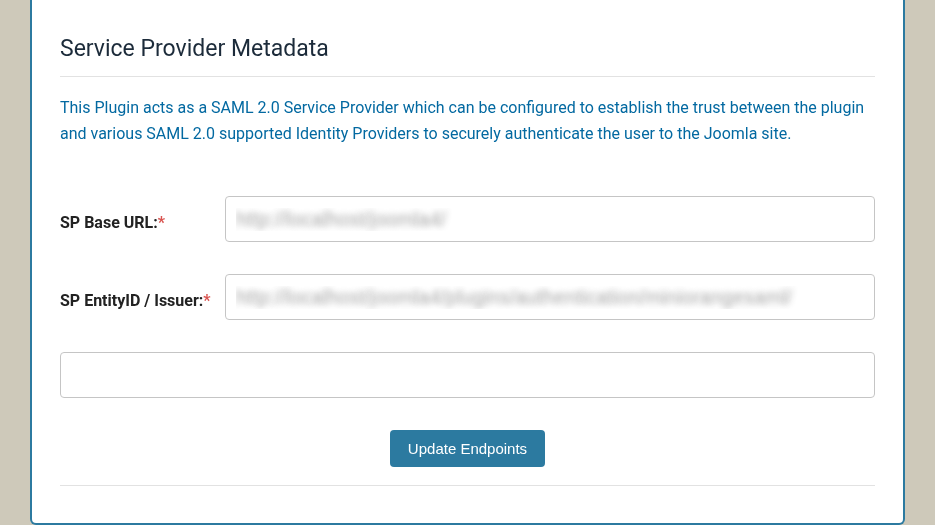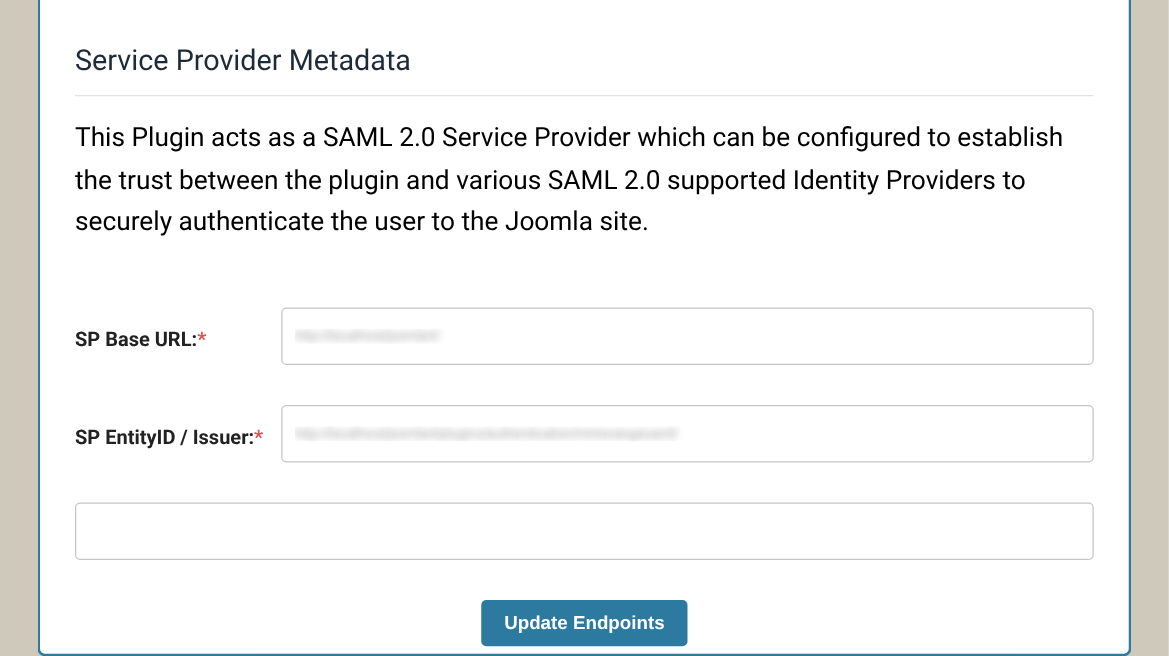--- a/index.html
+++ b/index.html
@@ -23,23 +23,23 @@
     }
     .panel-title {
       font-size: 23px;
       font-weight: 400;
       color: #1c2b3a;
       padding-bottom: 14px;
       border-bottom: 1px solid #e2e2e2;
       margin-bottom: 18px;
     }
     .description {
-      font-size: 21px;
+      font-size: 16px;
       line-height: 1.6;
-      color: #000000;
+      color: #0369a1;
       margin-bottom: 50px;
     }
     .form-row {
       display: flex;
       align-items: center;
       margin-bottom: 32px;
     }
     .form-label {
       width: 165px;
       flex-shrink: 0;
@@ -50,21 +50,21 @@
       line-height: 1.3;
     }
     .required {
       color: #d9534f;
       font-weight: 700;
     }
     .form-input {
       flex: 1;
       height: 37px;
       padding: 22px 10px;
-      font-size: 11px;
+      font-size: 20px;
       color: #999;
       border: 1px solid #c5c5c5;
       border-radius: 4px;
       background: #fff;
       filter: blur(0);
     }
     .form-input.blurred {
       color: #bbb;
       text-shadow: 0 0 6px rgba(150,150,150,0.9);
       color: transparent;
@@ -76,21 +76,21 @@
       border-bottom: 1px solid #e2e2e2;
     }
     .btn-update {
       display: inline-block;
       background-color: #2c7aa0;
       color: #ffffff;
       border: none;
       border-radius: 4px;
       padding: 10px 18px;
       font-size: 15px;
-      font-weight: 700;
+      font-weight: 400;
       cursor: pointer;
     }
   </style>
 </head>
 <body>
 
 <div class="panel">
   <h2 class="panel-title">Service Provider Metadata</h2>
   <p class="description">This Plugin acts as a SAML 2.0 Service Provider which can be configured to establish the trust between the plugin and various SAML 2.0 supported Identity Providers to securely authenticate the user to the Joomla site.</p>
 

